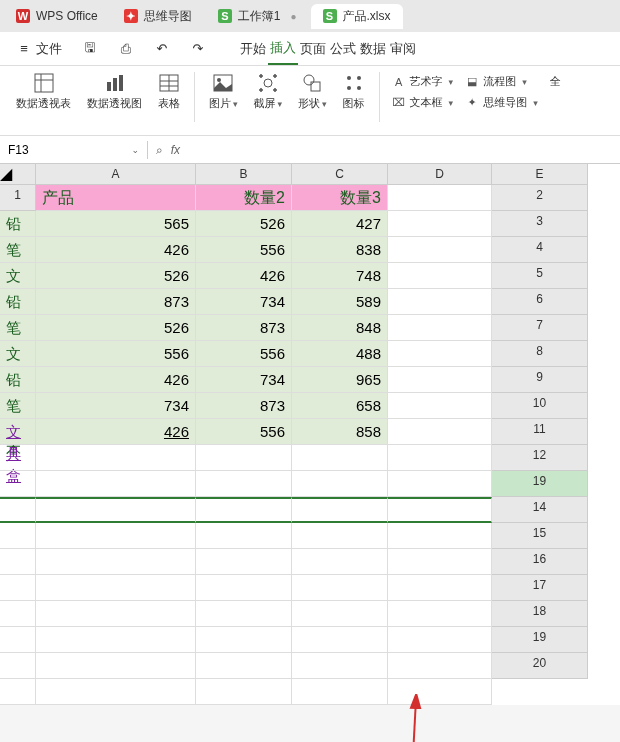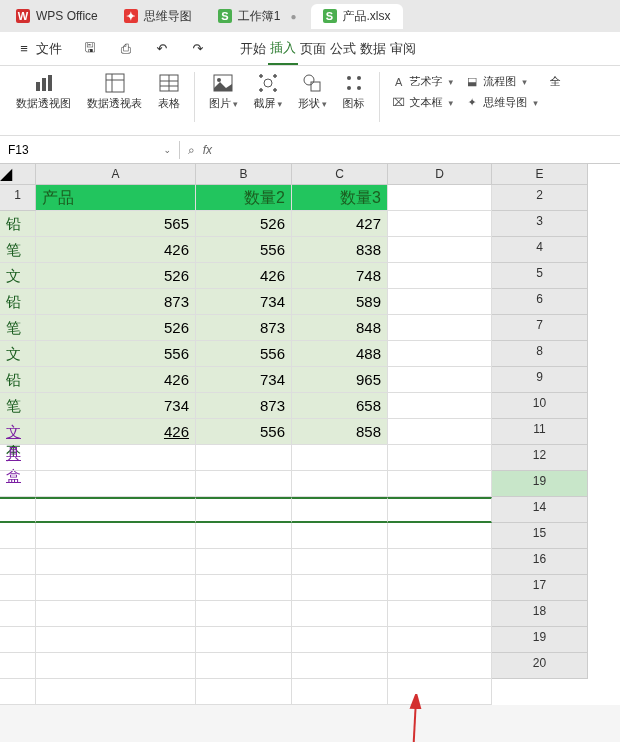--- a/index.html
+++ b/index.html
@@ -29,34 +29,34 @@
 .rib-group .ic { width: 22px; height: 22px; display: flex; align-items: center; justify-content: center; color: #555; }
 .rib-group .lbl { font-size: 11px; color: #333; white-space: nowrap; }
 .rib-sep { width: 1px; height: 50px; background: #ddd; margin: 0 4px; }
 .rib-col { display: flex; flex-direction: column; gap: 2px; }
 .rib-item { display: flex; align-items: center; gap: 4px; font-size: 11px; color: #333; padding: 2px 4px; cursor: pointer; white-space: nowrap; }
 .rib-item .mini-ic { width: 14px; height: 14px; display: inline-flex; align-items: center; justify-content: center; color: #555; }
 .chev { font-size: 9px; color: #666; margin-left: 2px; }
 
 
 .fbar { display: flex; align-items: center; height: 28px; background: #fff; border-bottom: 1px solid #ccc; }
-.namebox { width: 180px; border-right: 1px solid #ccc; padding: 2px 8px; font-size: 12px; display: flex; align-items: center; justify-content: space-between; }
+.namebox { width: 148px; border-right: 1px solid #ccc; padding: 2px 8px; font-size: 12px; display: flex; align-items: center; justify-content: space-between; }
 .fx-area { flex: 1; display: flex; align-items: center; padding: 0 8px; gap: 8px; }
 .fx-ic { color: #666; font-size: 12px; }
 
 
 .sheet { background: #fff; position: relative; }
 .grid { display: grid; grid-template-columns: 36px 160px 96px 96px 104px 96px; }
 .hdr { background: #e8e8e8; border-right: 1px solid #ccc; border-bottom: 1px solid #ccc; font-size: 12px; color: #333; text-align: center; padding: 3px 0; }
 .rowhdr { background: #e8e8e8; border-right: 1px solid #ccc; border-bottom: 1px solid #ccc; font-size: 12px; color: #333; text-align: center; padding: 3px 0; }
 .rowhdr.sel { background: #c8e6c9; }
 .cell { border-right: 1px solid #ddd; border-bottom: 1px solid #ddd; font-size: 15px; padding: 2px 6px; height: 26px; line-height: 22px; }
 .data-cell { background: #e0ecd8; color: #1b5e20; }
 .data-cell.num { text-align: right; color: #000; }
-.hdr-cell { background: #22c55e; color: #1b5e20; font-size: 16px; }
+.hdr-cell { background: #f9a8d4; color: #1b5e20; font-size: 16px; }
 .link-cell { color: #7b1fa2; text-decoration: underline; }
 .corner { background: #e8e8e8; border-right: 1px solid #ccc; border-bottom: 1px solid #ccc; }
 
 
 .arrow { position: absolute; left: 396px; top: 530px; pointer-events: none; }
 
 svg { display: block; }
 </style>
 </head>
 <body>
@@ -105,36 +105,36 @@
     <div class="menu-tab">公式</div>
     <div class="menu-tab">数据</div>
     <div class="menu-tab">审阅</div>
   </div>
 </div>
 
 <div class="ribbon">
   <div class="rib-group">
     <span class="ic">
         <svg width="22" height="22" viewBox="0 0 22 22">
+          <rect x="2" y="2" width="18" height="18" fill="none" stroke="#555"></rect>
+          <line x1="2" y1="8" x2="20" y2="8" stroke="#555"></line>
+          <line x1="8" y1="2" x2="8" y2="20" stroke="#555"></line>
+        </svg>
+      </span>
+    <span class="lbl">数据透视表</span>
+  </div>
+  <div class="rib-group">
+    <span class="ic">
+        <svg width="22" height="22" viewBox="0 0 22 22">
           <rect x="3" y="10" width="4" height="9" fill="#555"></rect>
           <rect x="9" y="6" width="4" height="13" fill="#555"></rect>
           <rect x="15" y="3" width="4" height="16" fill="#555"></rect>
         </svg>
       </span>
     <span class="lbl">数据透视图</span>
-  </div>
-  <div class="rib-group">
-    <span class="ic">
-        <svg width="22" height="22" viewBox="0 0 22 22">
-          <rect x="2" y="2" width="18" height="18" fill="none" stroke="#555"></rect>
-          <line x1="2" y1="8" x2="20" y2="8" stroke="#555"></line>
-          <line x1="8" y1="2" x2="8" y2="20" stroke="#555"></line>
-        </svg>
-      </span>
-    <span class="lbl">数据透视表</span>
   </div>
   <div class="rib-group">
     <span class="ic">
         <svg width="22" height="22" viewBox="0 0 22 22">
           <rect x="2" y="3" width="18" height="16" fill="none" stroke="#555"></rect>
           <line x1="2" y1="9" x2="20" y2="9" stroke="#555"></line>
           <line x1="2" y1="14" x2="20" y2="14" stroke="#555"></line>
           <line x1="11" y1="3" x2="11" y2="19" stroke="#555"></line>
         </svg>
       </span>

